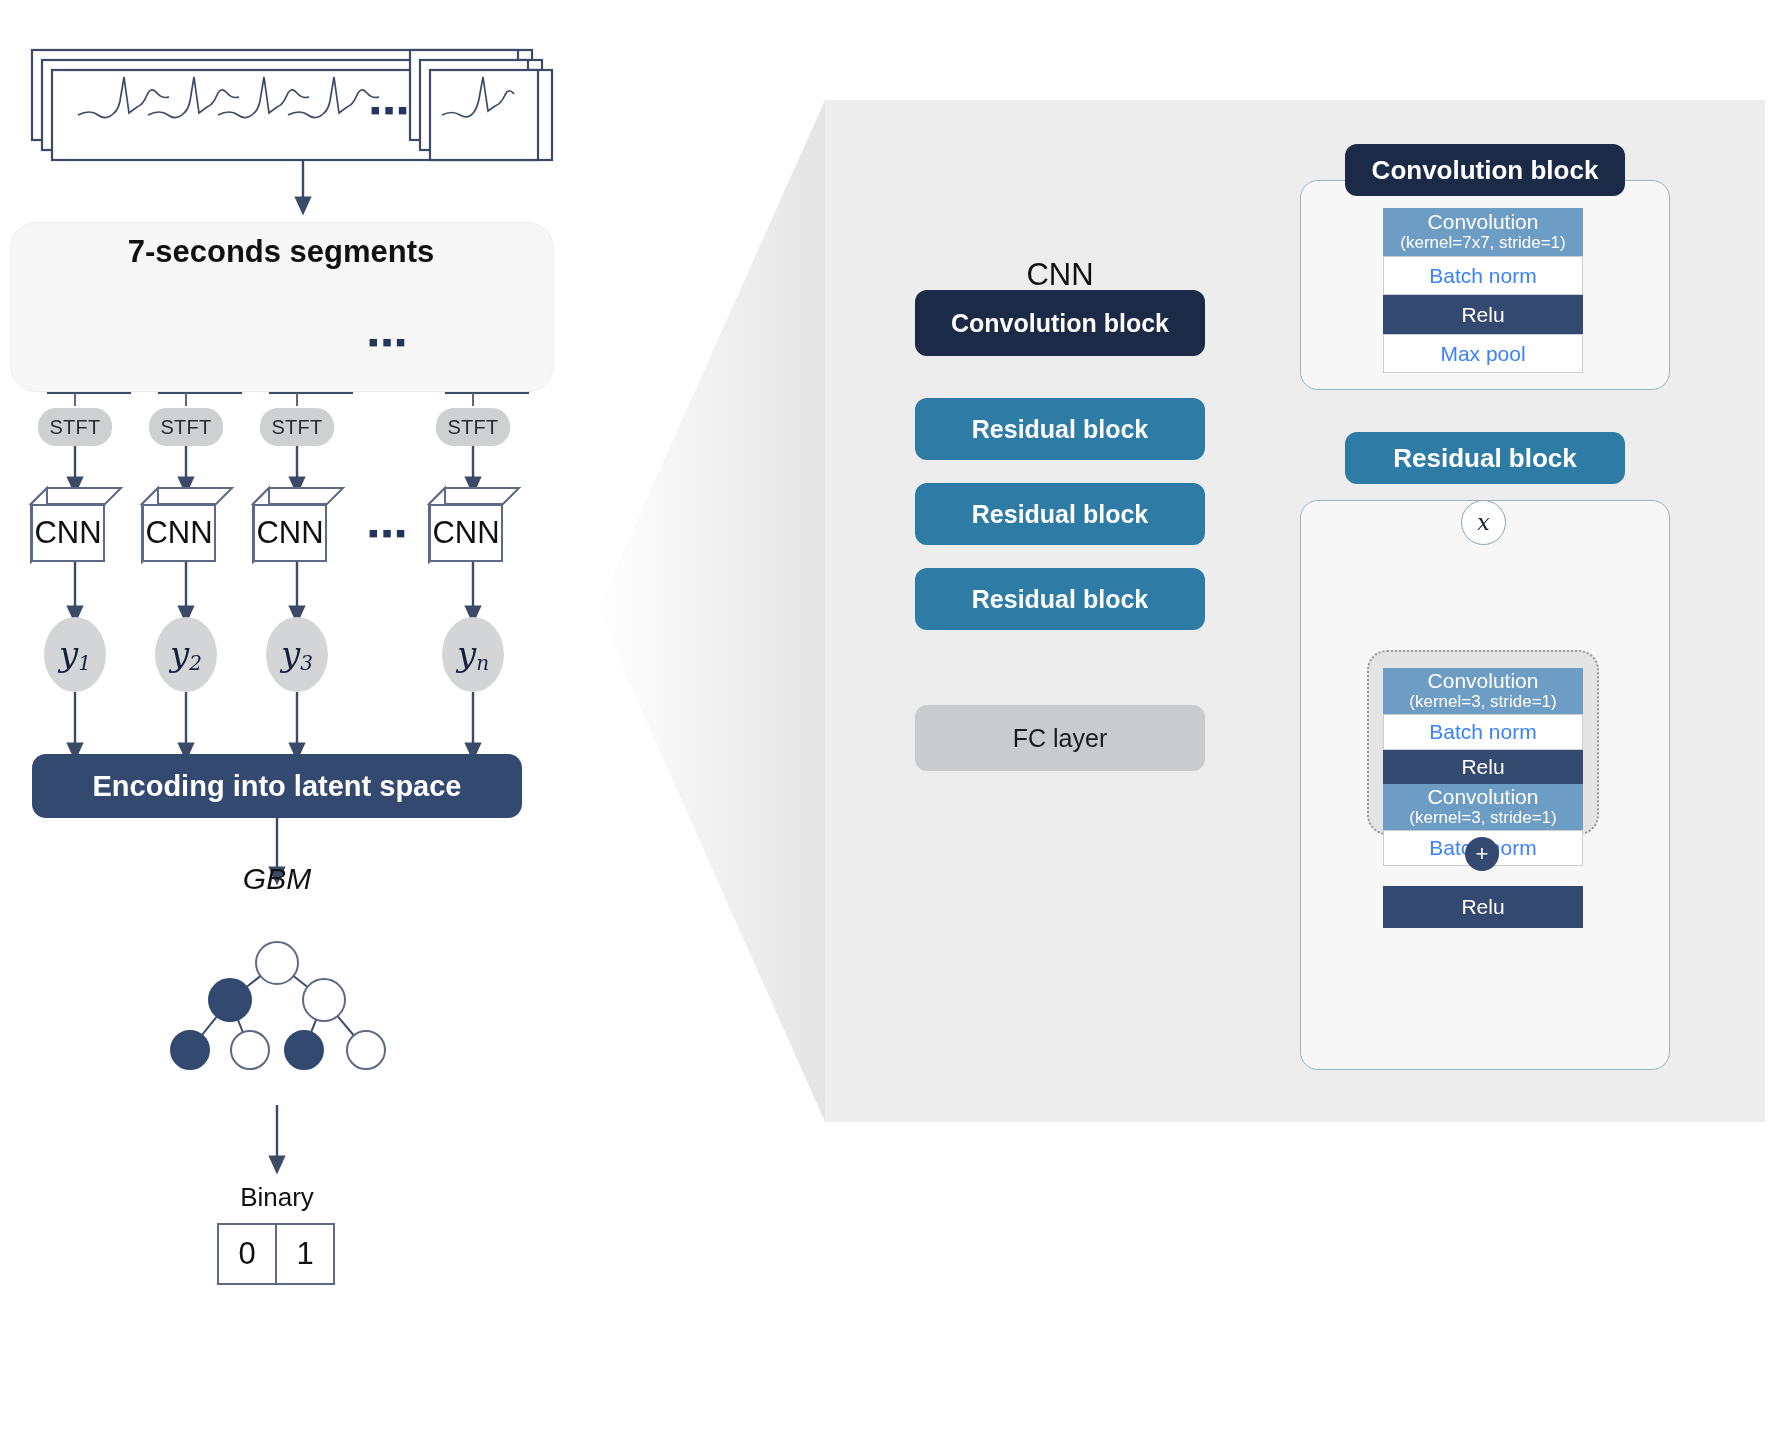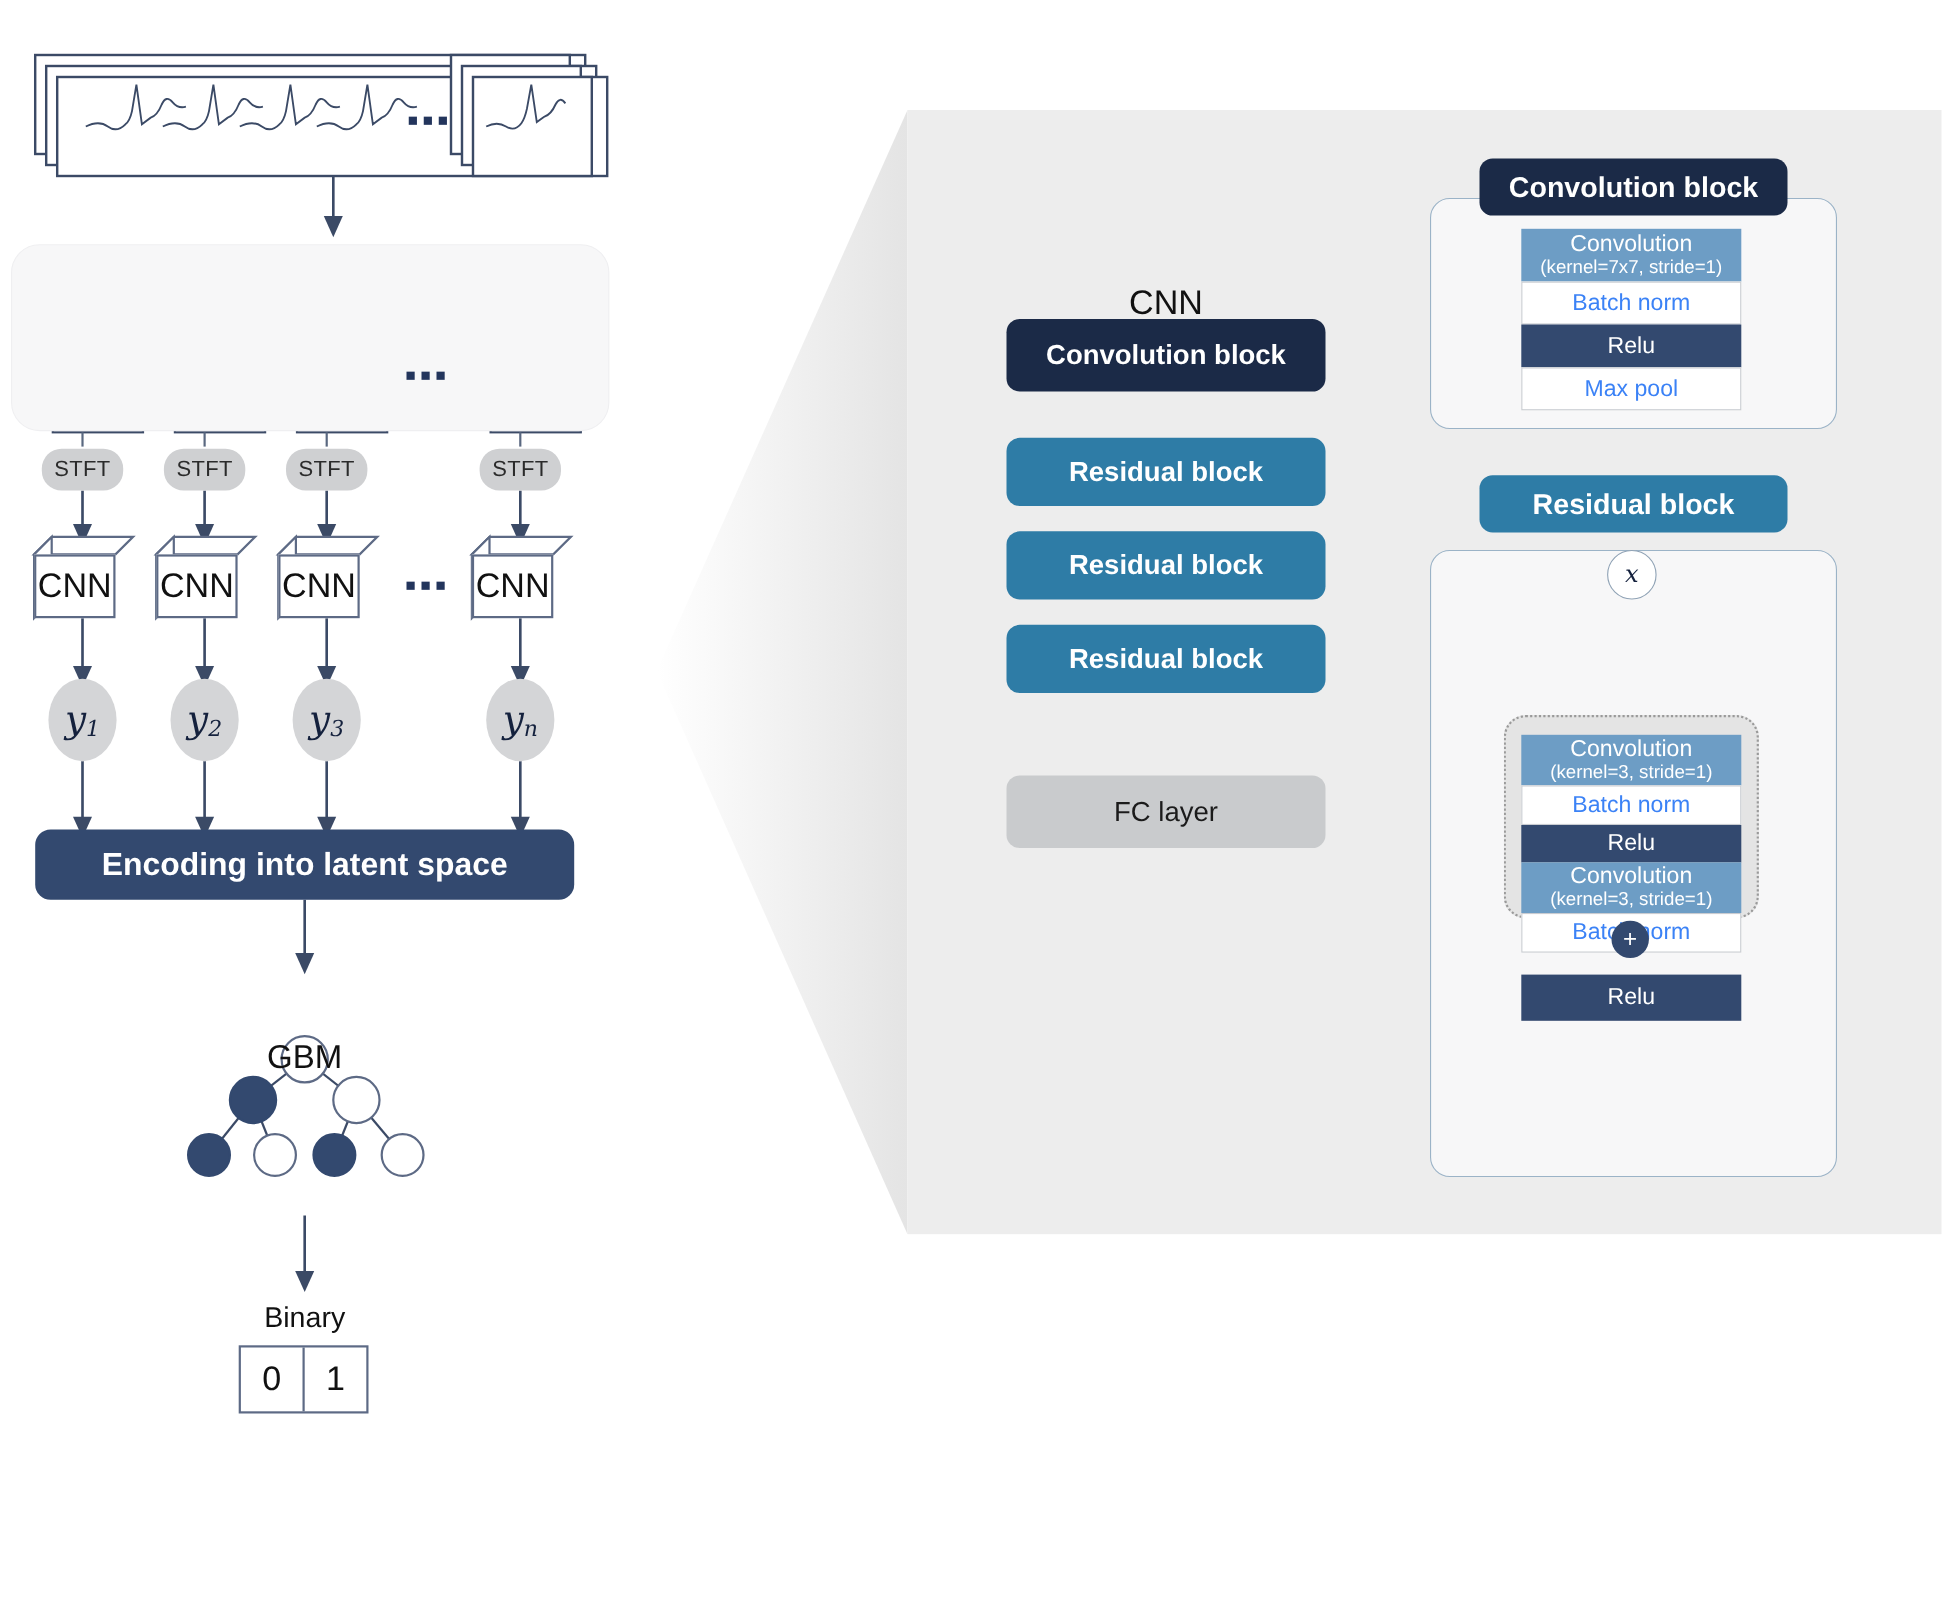--- a/index.html
+++ b/index.html
@@ -202,20 +202,21 @@
       <line x1="1482" y1="812" x2="1482" y2="838" marker-end="url(#arwsm)"></line>
 
       <line x1="1482" y1="869" x2="1482" y2="886" marker-end="url(#arwsm)"></line>
     </g>
   </svg>
 
 
   <div class="abs dots" style="left:370px;top:95px;">▪▪▪</div>
 
   <div class="abs seg-panel" style="left:10px;top:222px;width:542px;height:168px;"></div>
+  <div class="abs ctr seg-title" style="left:10px;top:232px;width:542px;height:40px;">7-seconds segments</div>
   <div class="abs dots" style="left:368px;top:327px;">▪▪▪</div>
 
   <div class="abs ctr stft" style="left:38px;top:408px;width:74px;height:38px;">STFT</div>
   <div class="abs ctr stft" style="left:149px;top:408px;width:74px;height:38px;">STFT</div>
   <div class="abs ctr stft" style="left:260px;top:408px;width:74px;height:38px;">STFT</div>
   <div class="abs ctr stft" style="left:436px;top:408px;width:74px;height:38px;">STFT</div>
 
   <div class="abs ctr cnn-cube-face" style="left:31px;top:504px;width:74px;height:58px;">CNN</div>
   <div class="abs ctr cnn-cube-face" style="left:142px;top:504px;width:74px;height:58px;">CNN</div>
   <div class="abs ctr cnn-cube-face" style="left:253px;top:504px;width:74px;height:58px;">CNN</div>
@@ -230,21 +231,21 @@
   </div>
   <div class="abs ctr ycirc" style="left:266px;top:617px;width:62px;height:75px;">
     <span><i>y</i><sub>3</sub></span>
   </div>
   <div class="abs ctr ycirc" style="left:442px;top:617px;width:62px;height:75px;">
     <span><i>y</i><sub>n</sub></span>
   </div>
 
   <div class="abs ctr latent" style="left:32px;top:754px;width:490px;height:64px;">Encoding into latent space</div>
 
-  <div class="abs ctr lbl-gbm" style="left:177px;top:942px;width:200px;height:40px;">GBM</div>
+  <div class="abs ctr lbl-gbm" style="left:177px;top:859px;width:200px;height:40px;font-style:italic;">GBM</div>
 
   <div class="abs ctr lbl-binary" style="left:177px;top:1178px;width:200px;height:38px;">Binary</div>
   <div class="abs binbox" style="left:217px;top:1223px;width:118px;height:62px;">
     <div>0</div>
     <div>1</div>
   </div>
 
   <div class="abs panel" style="left:825px;top:100px;width:940px;height:1022px;"></div>
 
   <div class="abs ctr cnn-head" style="left:930px;top:255px;width:260px;height:40px;">CNN</div>

